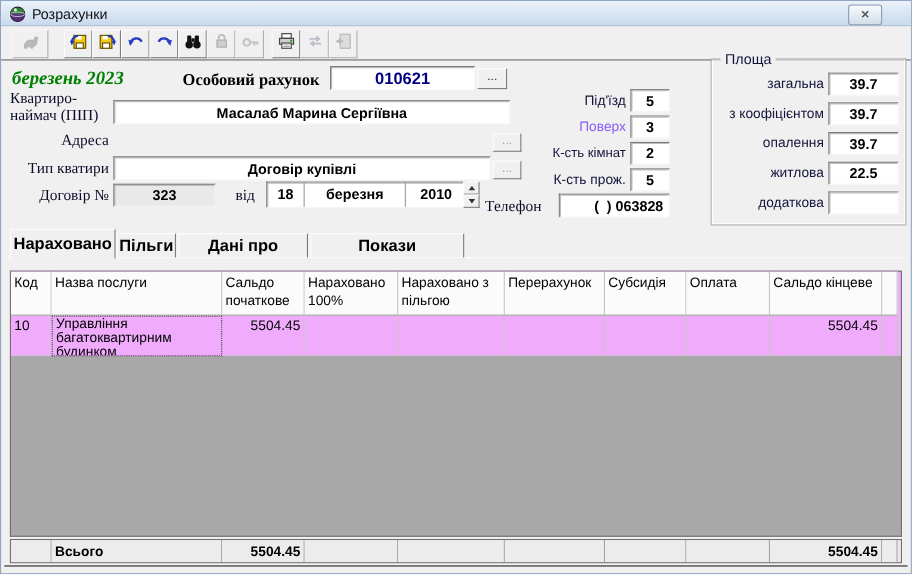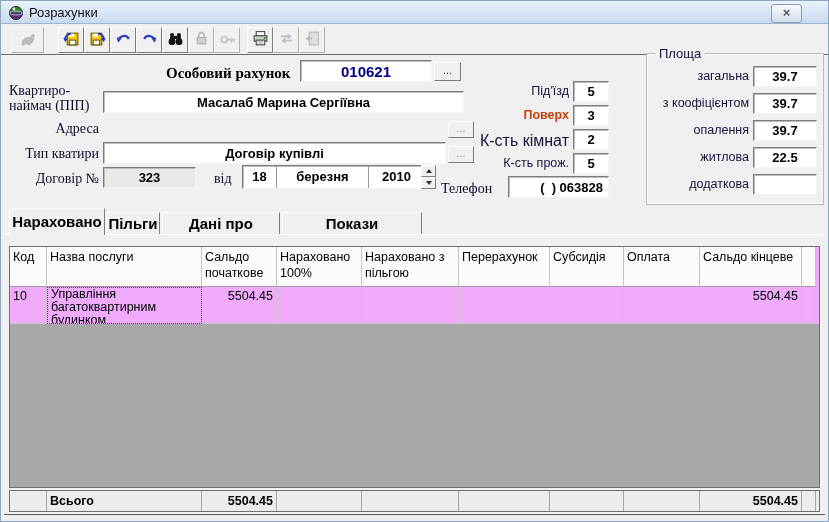--- a/index.html
+++ b/index.html
@@ -138,20 +138,21 @@
           </svg></span>
       </div>
       <div class="tbtn dis" style="left: 298px;">
         <span><svg viewBox="0 0 16 16">
             <rect x="5" y="2" width="8.5" height="12" fill="#cfcfcf" stroke="#8a8a8a"></rect>
             <path d="M1.5 8h6M5.5 8 3.8 6.2M5.5 8 3.8 9.8" stroke="#8a8a8a" stroke-width="1.5" fill="none"></path>
           </svg></span>
       </div>
     </div>
 
+  <div class="lab-serif" style="position: absolute; left: 10px; top: 60px; font-size: 17px; font-style: italic; font-weight: bold; color: rgb(0, 128, 0);" id="period">березень 2023</div>
 
   <div class="lab-serif" style="position:absolute;left:165px;top:64px;font-weight:bold;font-size:15px;color:#000;">Особовий рахунок</div>
   <input class="field sunken val" style="left: 299px; top: 59px; width: 132px; height: 22px; font-size: 15px; color: rgb(0, 0, 128);" id="account-input" value="010621">
   <div class="browse" style="left:433px;top:61px;width:27px;height:19px;line-height:15px;">...</div>
 
   <div class="lab-serif" style="position:absolute;left:8px;top:82px;width:92px;line-height:15px;">Квартиро-наймач (ПІП)</div>
   <input class="field sunken val" style="left: 102px; top: 90px; width: 361px; height: 22px;" value="Масалаб Марина Сергіївна">
 
   <div class="lab-serif rlabel" style="left:8px;top:120px;width:90px;">Адреса</div>
   <div class="browse dis" style="left:447px;top:120px;width:26px;height:17px;line-height:13px;">...</div>
@@ -176,23 +177,23 @@
         <span class="tri-dn"></span>
       </div>
   </div>
 
   <div class="lab-serif" style="position:absolute;left:440px;top:180px;">Телефон</div>
   <div class="sunken val" style="position:absolute;left:507px;top:175px;width:101px;height:22px;text-align:right;padding:3px 5px;box-sizing:border-box;white-space:pre;">(  ) 063828</div>
 
   <div id="stats">
       <div class="rlabel" style="left: 443px; top: 83px; width: 125px; font-size: 12.5px; color: rgb(20, 20, 60);">Під'їзд</div>
       <div class="sunken val" style="position: absolute; left: 572px; top: 80px; width: 36px; height: 21px; padding: 2px 5px; box-sizing: border-box;">5</div>
-      <div class="rlabel" style="left: 443px; top: 107px; width: 125px; font-size: 12.5px; color: #c2410c; font-weight: bold;">Поверх</div>
+      <div class="rlabel" style="left: 443px; top: 107px; width: 125px; font-size: 12.5px; color: #8b5cf6;">Поверх</div>
       <div class="sunken val" style="position: absolute; left: 572px; top: 104px; width: 36px; height: 21px; padding: 2px 5px; box-sizing: border-box;">3</div>
-      <div class="rlabel" style="left: 443px; top: 131px; width: 125px; font-size: 16px; color: rgb(20, 20, 60);">К-сть кімнат</div>
+      <div class="rlabel" style="left: 443px; top: 131px; width: 125px; font-size: 12px; color: rgb(20, 20, 60);">К-сть кімнат</div>
       <div class="sunken val" style="position: absolute; left: 572px; top: 128px; width: 36px; height: 21px; padding: 2px 5px; box-sizing: border-box;">2</div>
       <div class="rlabel" style="left: 443px; top: 155px; width: 125px; font-size: 12.5px; color: rgb(20, 20, 60);">К-сть прож.</div>
       <div class="sunken val" style="position: absolute; left: 572px; top: 152px; width: 36px; height: 21px; padding: 2px 5px; box-sizing: border-box;">5</div>
     </div>
 
   <div id="area-box">
     <div id="area-title">Площа</div>
     <div id="area-rows">
         <div class="rlabel" style="left: 2px; top: 15px; width: 100px; font-size: 12.5px; color: rgb(20, 20, 60);">загальна</div>
         <div class="sunken val" style="position: absolute; left: 106px; top: 12px; width: 64px; height: 21px; padding: 2px 5px; box-sizing: border-box;">39.7</div>

